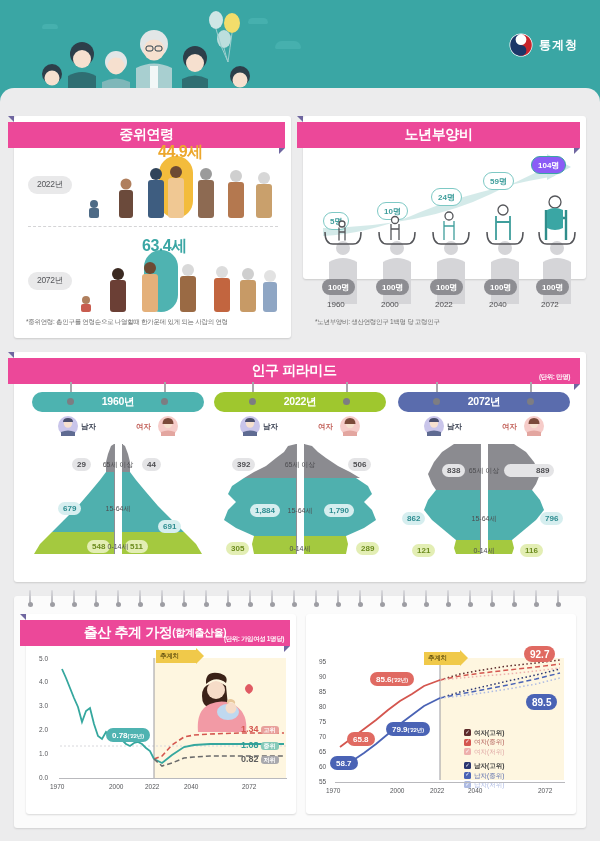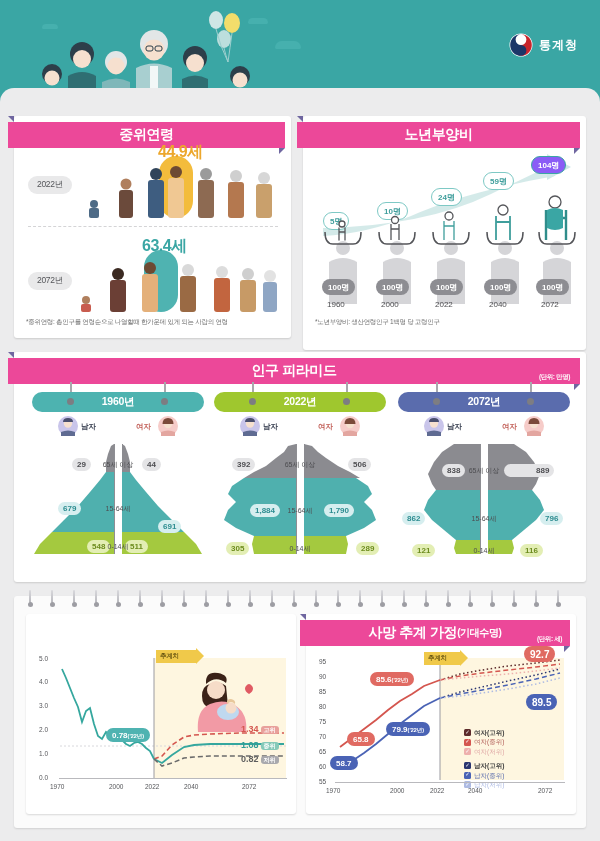--- a/index.html
+++ b/index.html
@@ -60,21 +60,21 @@
   #card-median { left: 14px; top: 116px; width: 277px; height: 222px; }
   .year-pill {
     position: absolute; background: #e9e9ea; color: #55565a;
     border-radius: 9px; font-size: 8.5px; padding: 3px 9px; letter-spacing: -0.3px;
   }
   .median-value { position: absolute; font-size: 16px; font-weight: bold; letter-spacing: -0.5px; }
   .capsule-hl { position: absolute; border-radius: 22px; }
   .dash-sep { position: absolute; border-top: 1px dashed #d4d4d6; }
 
   
-  #card-depend { left: 303px; top: 116px; width: 283px; height: 234px; }
+  #card-depend { left: 303px; top: 116px; width: 283px; height: 163px; }
   .dep-badge {
     position: absolute; border-radius: 10px; font-size: 8px; font-weight: bold;
     padding: 2.5px 6px; text-align: center; white-space: nowrap;
   }
   .dep-badge.outline { background: #fff; border: 1.4px solid #7ec9c5; color: #3f9e9c; }
   .dep-badge.filled { background: #8b5cf6; color: #fff; border: 1.4px solid #3aa6a4; }
   .dep-100 {
     position: absolute; background: #8d8d92; color: #fff; border-radius: 9px;
     font-size: 8px; font-weight: bold; padding: 2.5px 6px; white-space: nowrap;
   }
@@ -598,20 +598,27 @@
         <i></i>
         <b></b>
       </div>
     <div class="spiral" style="left:542px;">
         <i></i>
         <b></b>
       </div>
   </div>
 
   <div class="card" id="card-birth">
+    <div class="ribbon" style="width:270px;">
+      <span>출산 추계 가정</span>
+      <span style="font-size:10px;">(합계출산율)</span>
+      <span class="unit-label" style="right:6px;top:15px;">(단위: 가임여성 1명당)</span>
+      <i class="fold-l"></i>
+        <i class="fold-r"></i>
+    </div>
 
     <div class="chart-area" style="left:34px;top:44px;width:226px;height:120px;">
       <div class="proj-band" style="left:94px;top:0;width:132px;height:120px;"></div>
       <svg viewBox="0 0 226 120" preserveAspectRatio="none" style="position:absolute;left:0;top:0;width:226px;height:120px;">
         <line x1="0" y1="88" x2="226" y2="88" stroke="#d8d8dc" stroke-width="1" stroke-dasharray="2 2"></line>
         <line x1="94" y1="0" x2="94" y2="120" stroke="#9a9aa0" stroke-width="1"></line>
         <polyline fill="none" stroke="#35a79e" stroke-width="1.8" points="2,11 6,20 10,30 14,40 18,49 22,64 26,53 30,50 34,66 38,78 42,81 46,74 50,78 54,76 58,80 62,82 66,86 70,88 74,85 78,84 82,86 86,90 90,93 94,101"></polyline>
         <polyline fill="none" stroke="#d4564f" stroke-width="1.6" stroke-dasharray="5 3" points="94,101 102,98 112,87 124,79 134,77 150,76 180,75 224,75"></polyline>
         <polyline fill="none" stroke="#35a79e" stroke-width="1.8" points="94,101 102,105 112,97 124,89 134,87 150,86 180,86 224,86"></polyline>
         <polyline fill="none" stroke="#6b6b6b" stroke-width="1.6" stroke-dasharray="5 3" points="94,101 102,108 112,105 124,100 134,99 150,98 180,98 224,98"></polyline>
@@ -654,27 +661,20 @@
     </div>
     <div class="endlabel" style="left:215px;top:126px;color:#2f9c94;">
       <span>1.08</span><span class="endtag" style="background:#86c9b8;">중위</span>
     </div>
     <div class="endlabel" style="left:215px;top:140px;color:#5d5d5d;">
       <span>0.82</span><span class="endtag" style="background:#a9a9ad;">저위</span>
     </div>
   </div>
 
   <div class="card" id="card-death">
-    <div class="ribbon" style="width:270px;">
-      <span>사망 추계 가정</span>
-      <span style="font-size:10px;">(기대수명)</span>
-      <span class="unit-label" style="right:8px;top:15px;">(단위: 세)</span>
-      <i class="fold-l"></i>
-        <i class="fold-r"></i>
-    </div>
 
     <div class="chart-area" style="left:30px;top:44px;width:228px;height:122px;">
       <div class="proj-band" style="left:104px;top:0;width:124px;height:122px;"></div>
       <svg viewBox="0 0 228 122" preserveAspectRatio="none" style="position:absolute;left:0;top:0;width:228px;height:122px;">
         <line x1="104" y1="0" x2="104" y2="122" stroke="#9a9aa0" stroke-width="1"></line>
         <polyline fill="none" stroke="#d4564f" stroke-width="1.8" points="4,89 16,80 28,71 40,62 52,52 64,43 76,36 88,28 96,25 104,22"></polyline>
         <polyline fill="none" stroke="#4a63b5" stroke-width="1.8" points="4,111 16,103 28,95 40,86 52,76 64,66 76,57 88,48 96,44 104,40"></polyline>
         <polyline fill="none" stroke="#5d2b2b" stroke-width="1.5" stroke-dasharray="1.5 2.5" points="104,22 124,16 146,12 172,8 200,5 224,2"></polyline>
         <polyline fill="none" stroke="#d4564f" stroke-width="1.5" stroke-dasharray="5 3" points="104,22 124,18 146,15 172,12 200,9 224,6"></polyline>
         <polyline fill="none" stroke="#eeb0ad" stroke-width="1.5" stroke-dasharray="1.5 2.5" points="104,22 124,20 146,18 172,16 200,13 224,10"></polyline>

